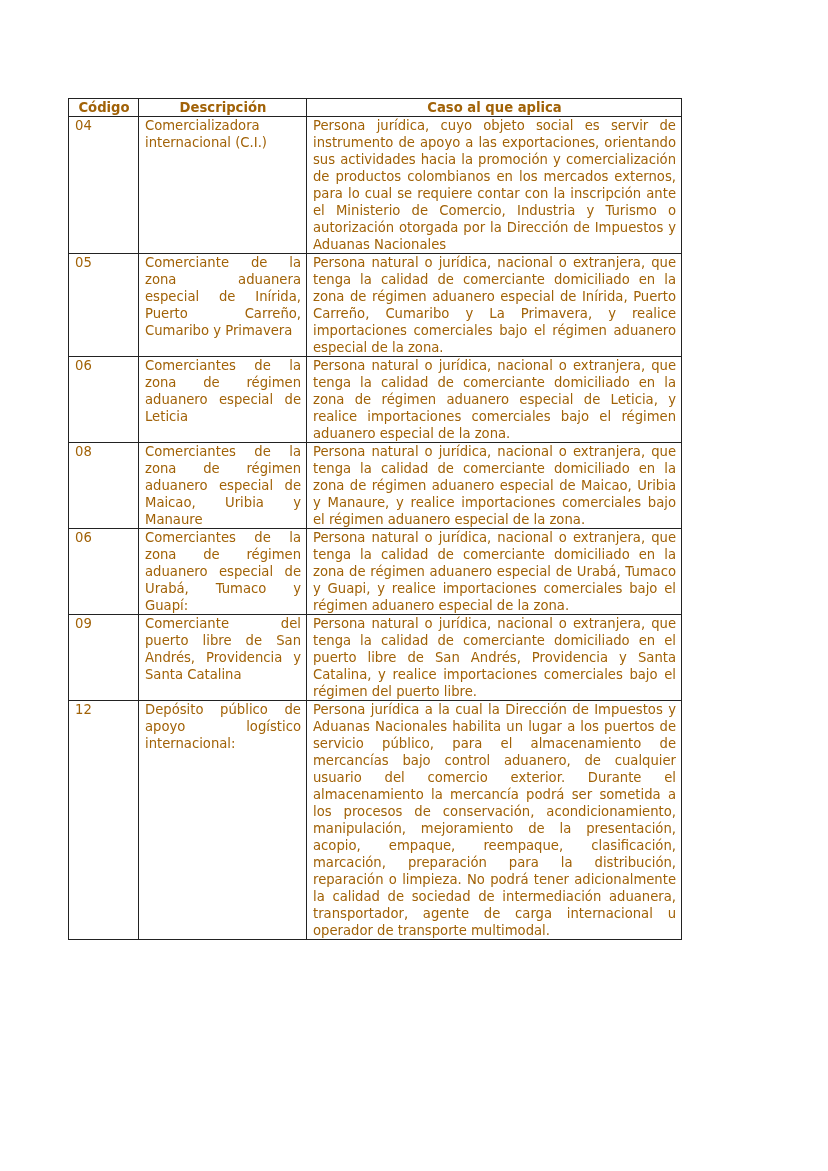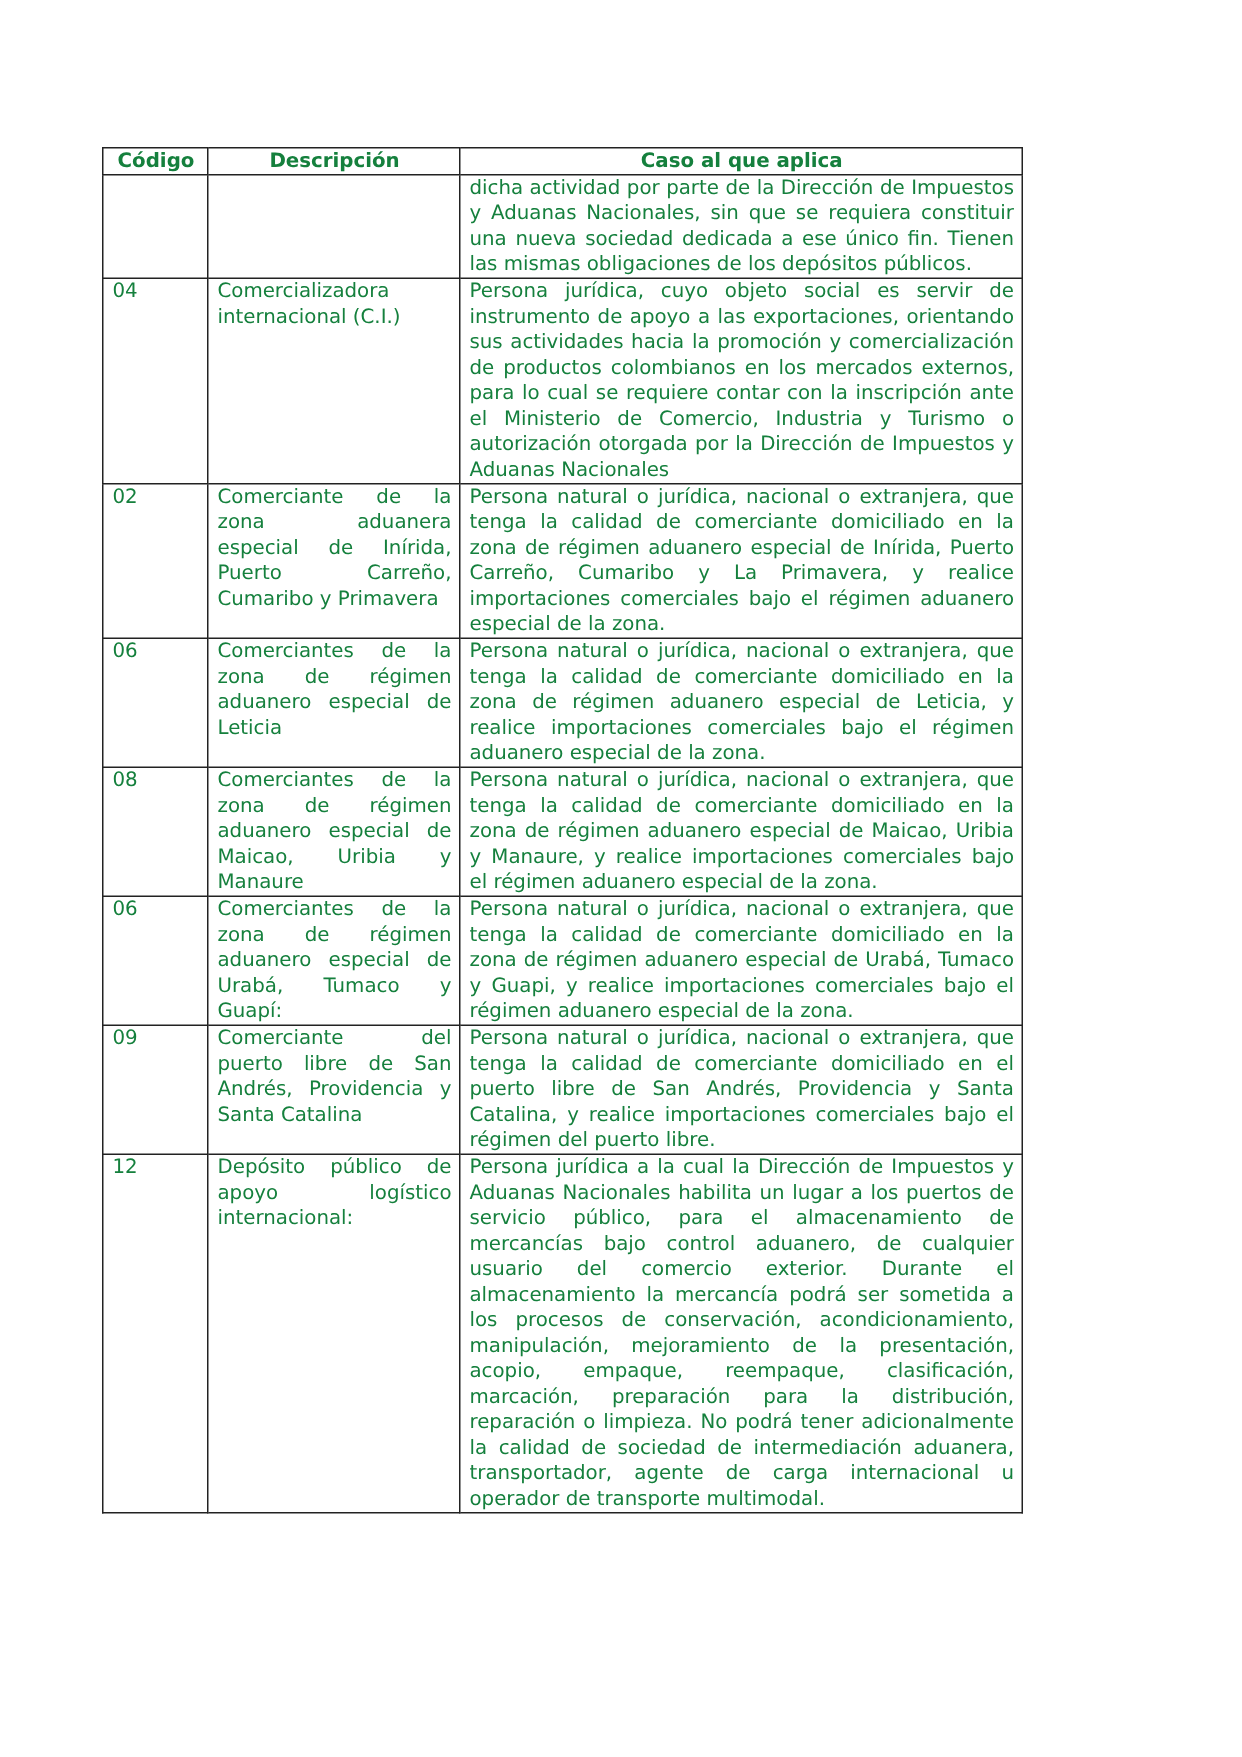--- a/index.html
+++ b/index.html
@@ -6,21 +6,21 @@
   body { width: 828px; height: 1171px; position: relative; overflow: hidden; }
   .page { position: absolute; left: 0; top: 0; width: 828px; height: 1171px; background: #fff; }
   table.doc-table {
     position: absolute;
     left: 68px; top: 98px;
     width: 613px;
     border-collapse: collapse;
     font-family: "DejaVu Sans", "Liberation Sans", sans-serif;
     font-size: 13.2px;
     line-height: 17px;
-    color: #15803d;
+    color: #a16207;
     table-layout: fixed;
   }
   table.doc-table th, table.doc-table td {
     border: 1px solid #222;
     vertical-align: top;
     padding: 0 5px 0 6px;
   }
   table.doc-table th {
     font-weight: bold;
     text-align: center;
@@ -46,31 +46,26 @@
     </colgroup>
     <thead>
       <tr>
         <th>Código</th>
         <th>Descripción</th>
         <th>Caso al que aplica</th>
       </tr>
     </thead>
     <tbody>
       <tr>
-        <td class="code"></td>
-        <td class="desc"></td>
-        <td class="case">dicha actividad por parte de la Dirección de Impuestos y Aduanas Nacionales, sin que se requiera constituir una nueva sociedad dedicada a ese único fin. Tienen las mismas obligaciones de los depósitos públicos.</td>
-      </tr>
-      <tr>
         <td class="code">04</td>
         <td class="desc">Comercializadora internacional (C.I.)</td>
         <td class="case">Persona jurídica, cuyo objeto social es servir de instrumento de apoyo a las exportaciones, orientando sus actividades hacia la promoción y comercialización de productos colombianos en los mercados externos, para lo cual se requiere contar con la inscripción ante el Ministerio de Comercio, Industria y Turismo o autorización otorgada por la Dirección de Impuestos y Aduanas Nacionales</td>
       </tr>
       <tr>
-        <td class="code">02</td>
+        <td class="code">05</td>
         <td class="desc">Comerciante de la zona aduanera especial de Inírida, Puerto Carreño, Cumaribo y Primavera</td>
         <td class="case">Persona natural o jurídica, nacional o extranjera, que tenga la calidad de comerciante domiciliado en la zona de régimen aduanero especial de Inírida, Puerto Carreño, Cumaribo y La Primavera, y realice importaciones comerciales  bajo el régimen aduanero especial de la zona.</td>
       </tr>
       <tr>
         <td class="code">06</td>
         <td class="desc">Comerciantes de la zona de régimen aduanero especial de Leticia</td>
         <td class="case">Persona natural o jurídica, nacional o extranjera, que tenga la calidad de comerciante domiciliado en la zona de régimen aduanero especial de Leticia, y realice importaciones comerciales  bajo el régimen aduanero especial de la zona.</td>
       </tr>
       <tr>
         <td class="code">08</td>

